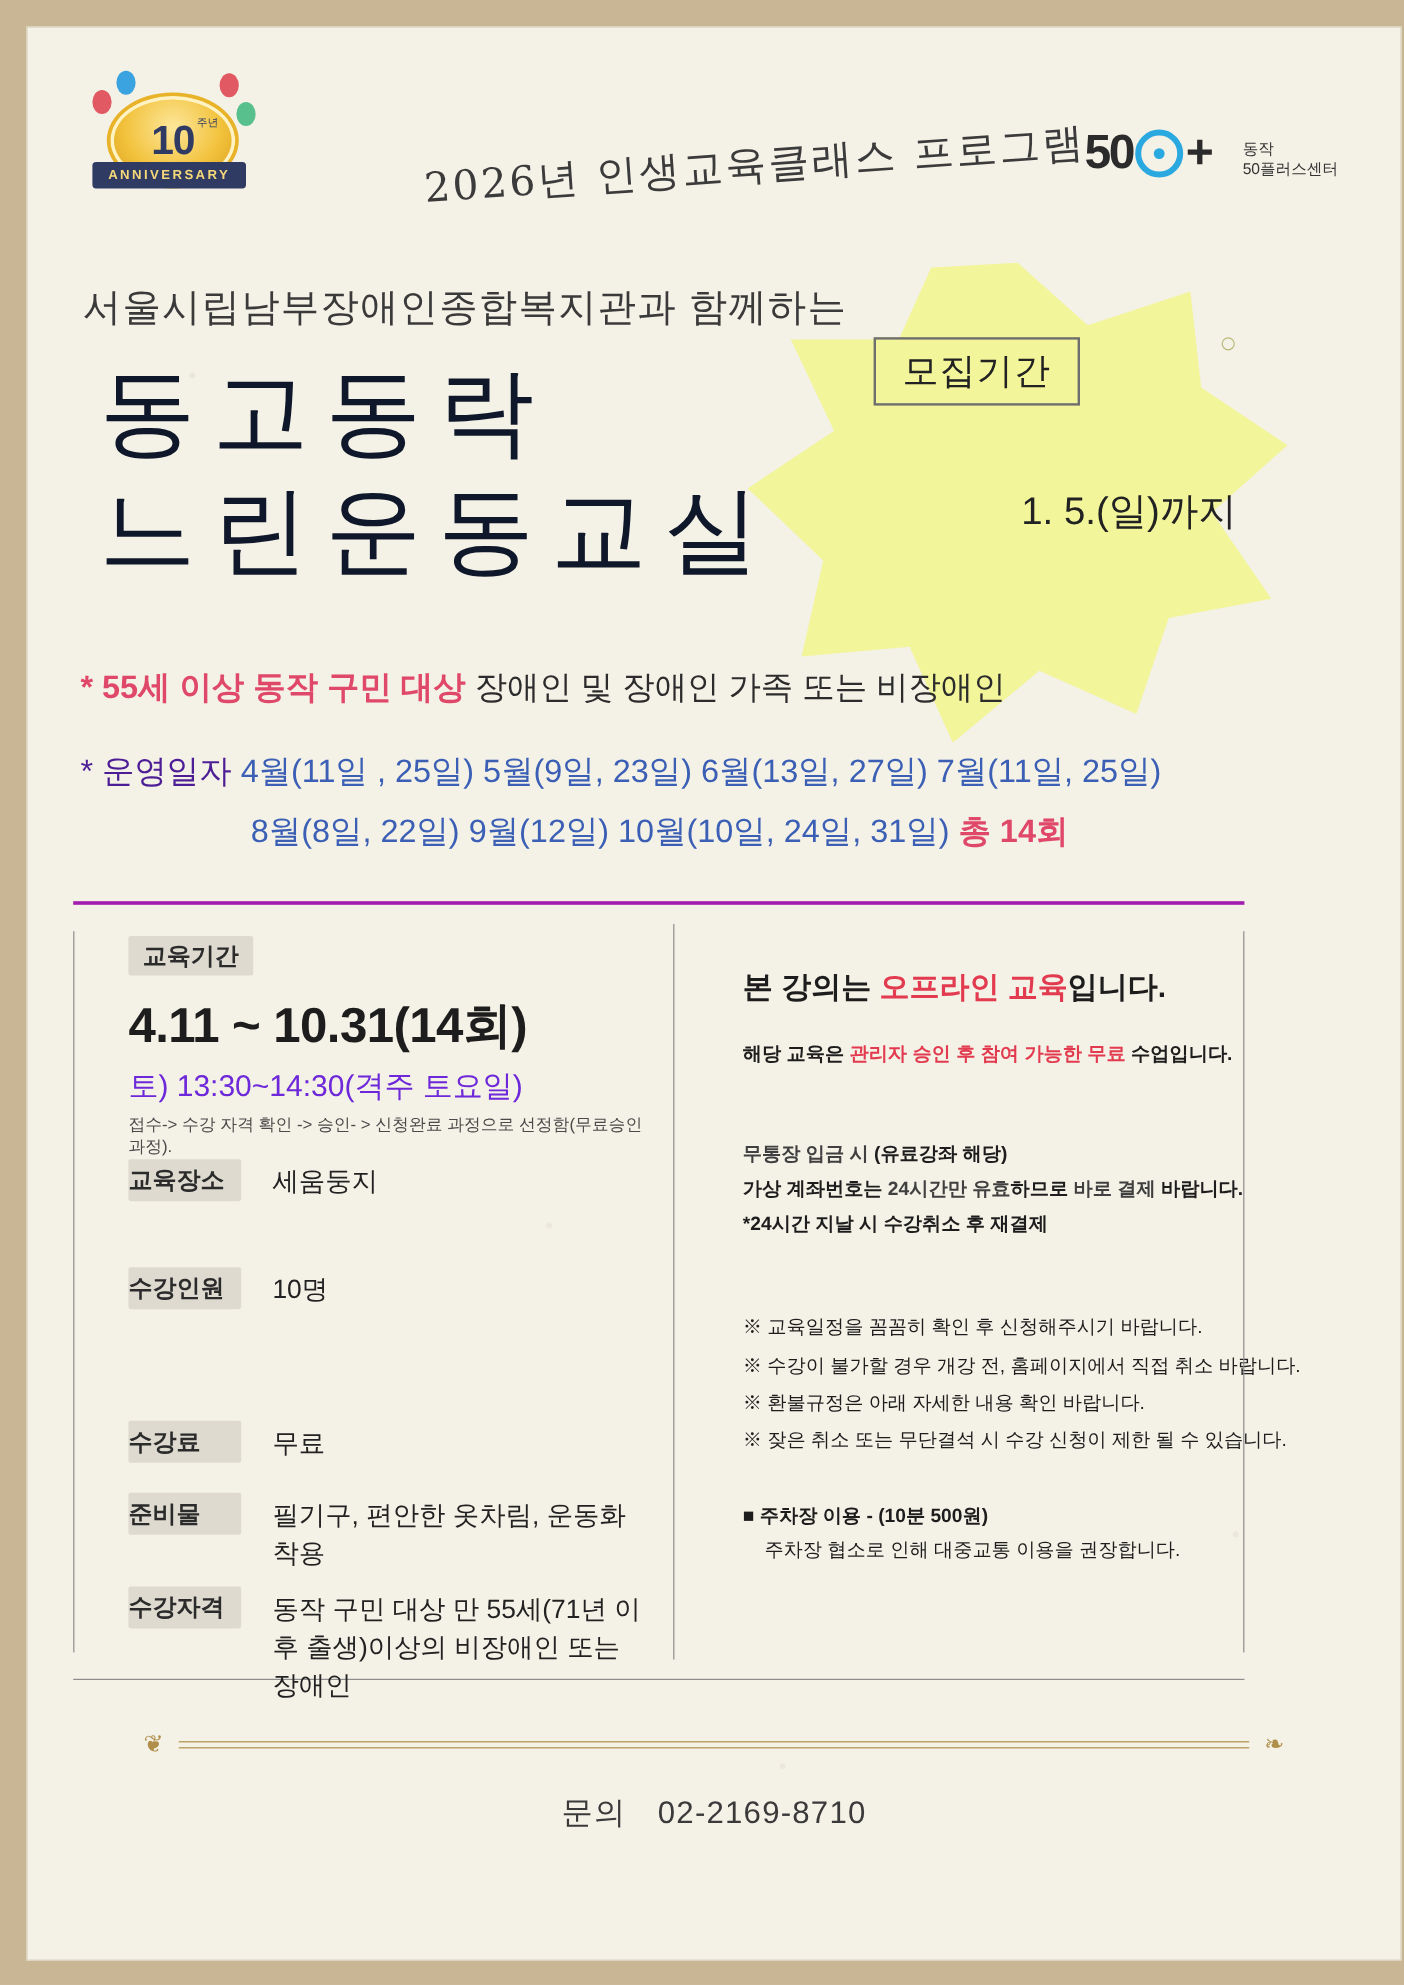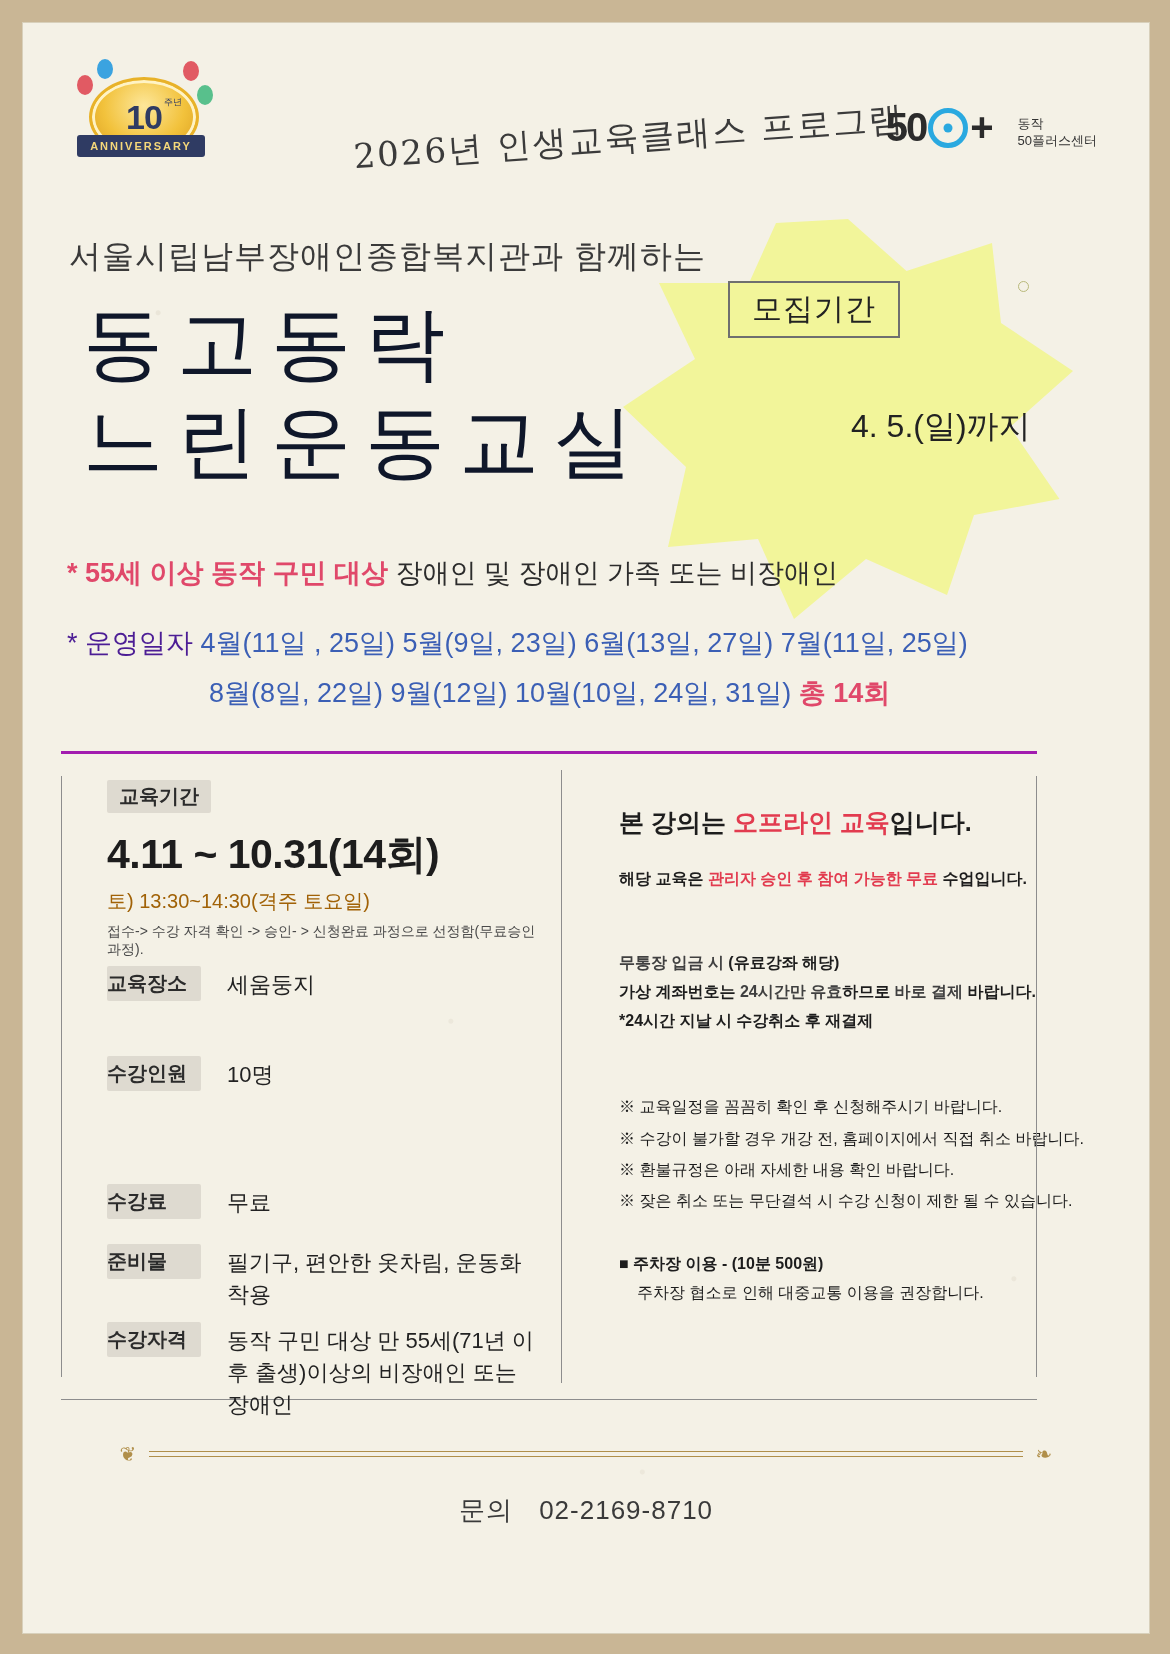--- a/index.html
+++ b/index.html
@@ -18,20 +18,21 @@
     overflow: hidden;
   }
   .inner {
     position: absolute;
     left: 22px;
     top: 22px;
     width: 1126px;
     height: 1610px;
     background: #f4f1e6;
     border: 1px solid #d8d0bb;
+    padding-left: 18px;
   }
   .grain {
     position: absolute;
     inset: 0;
     background:
       radial-gradient(circle at 12% 18%, rgba(200,190,170,.22) 0 2px, transparent 3px),
       radial-gradient(circle at 38% 62%, rgba(200,190,170,.18) 0 2px, transparent 3px),
       radial-gradient(circle at 72% 28%, rgba(200,190,170,.18) 0 2px, transparent 3px),
       radial-gradient(circle at 88% 78%, rgba(200,190,170,.20) 0 2px, transparent 3px),
       radial-gradient(circle at 55% 90%, rgba(200,190,170,.18) 0 2px, transparent 3px);
@@ -306,22 +307,22 @@
   }
   .left-col { position: absolute; left: 46px; top: 26px; width: 440px; }
   .period-big {
     font-size: 41px;
     font-weight: 700;
     color: #1d1d1d;
     margin-top: 14px;
     letter-spacing: -0.5px;
   }
   .period-sub {
-    font-size: 20px;
-    color: #a16207;
+    font-size: 25px;
+    color: #6d28d9;
     margin-top: 6px;
   }
   .period-note {
     font-size: 14px;
     color: #4a4a4a;
     margin-top: 8px;
   }
 
   .row {
     position: absolute;
@@ -462,21 +463,21 @@
     <div class="headline">
       <div>동고동락</div>
       <div>느린운동교실</div>
     </div>
 
     <div class="blob">
       <div class="shape"></div>
       <div class="dot"></div>
     </div>
     <div class="blob-label">모집기간</div>
-    <div class="blob-line2">4. 5.(일)까지</div>
+    <div class="blob-line2">1. 5.(일)까지</div>
 
     <div class="bullet1">
       <span class="hi">* 55세 이상 동작 구민 대상</span><span> 장애인 및 장애인 가족 또는 비장애인</span>
     </div>
     <div class="bullet2">
       <span class="lbl">* 운영일자</span>
       <span class="dates">4월(11일 , 25일) 5월(9일, 23일) 6월(13일,  27일) 7월(11일, 25일)</span>
     </div>
     <div class="bullet3">
       <span>8월(8일, 22일)  9월(12일) 10월(10일, 24일, 31일)</span>

